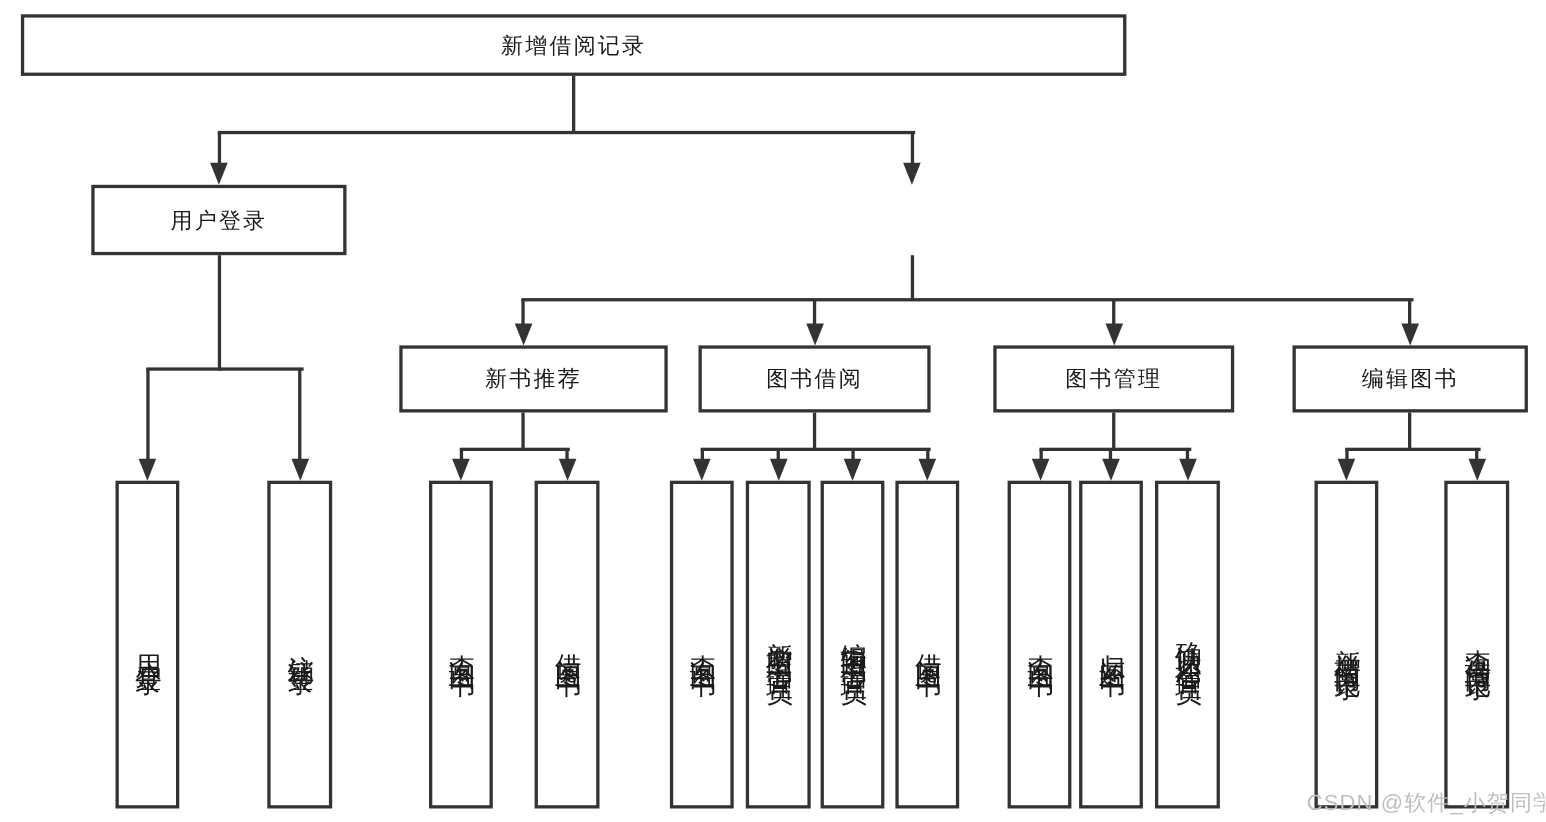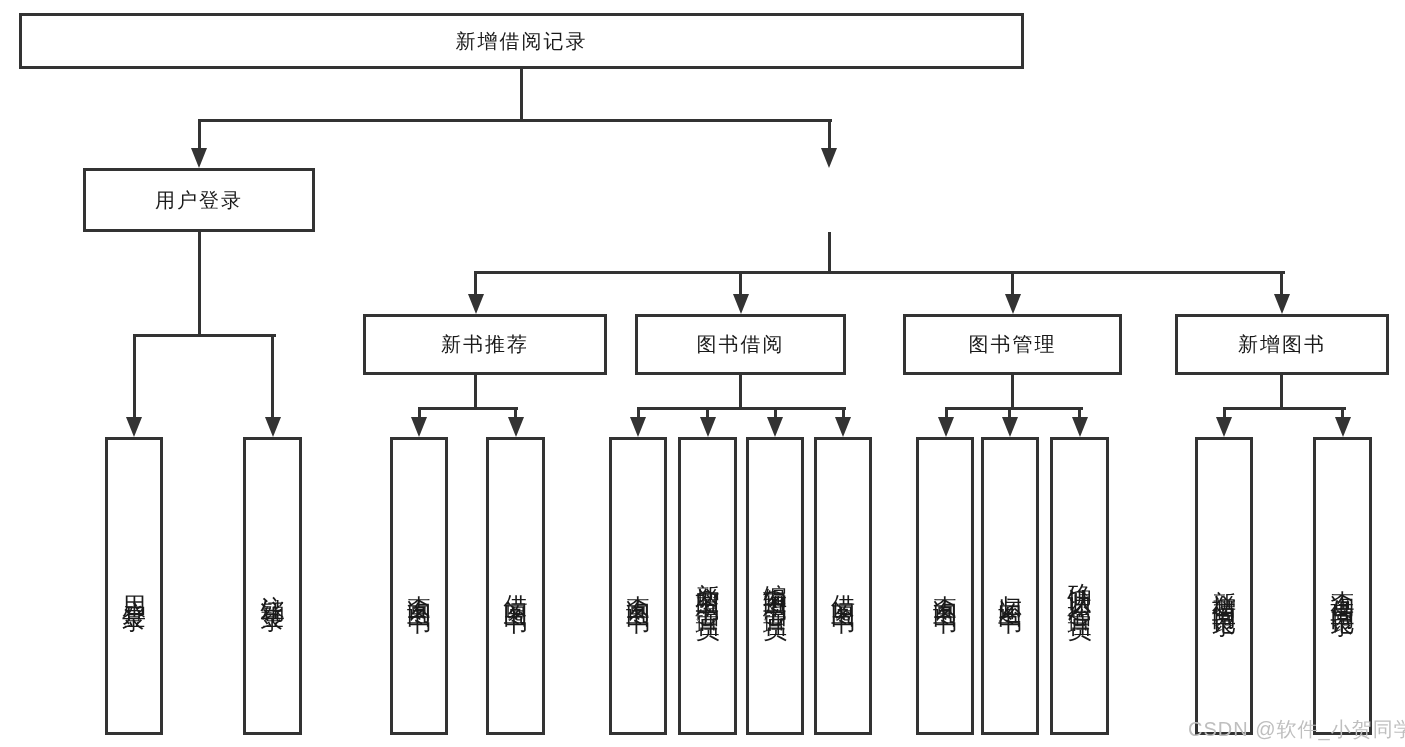--- a/index.html
+++ b/index.html
@@ -57,21 +57,21 @@
 
 <div class="canvas">
 
   <div class="node h" style="left:19px;top:13px;width:1005px;height:56px;">新增借阅记录</div>
 
   <div class="node h" style="left:83px;top:168px;width:232px;height:64px;">用户登录</div>
 
   <div class="node h" style="left:363px;top:314px;width:244px;height:61px;">新书推荐</div>
   <div class="node h" style="left:635px;top:314px;width:211px;height:61px;">图书借阅</div>
   <div class="node h" style="left:903px;top:314px;width:219px;height:61px;">图书管理</div>
-  <div class="node h" style="left:1175px;top:314px;width:214px;height:61px;">新增图书</div>
+  <div class="node h" style="left:1175px;top:314px;width:214px;height:61px;">编辑图书</div>
 
   <div class="node v" style="left:105px;top:437px;width:58px;height:298px;">用户登录</div>
   <div class="node v" style="left:243px;top:437px;width:59px;height:298px;">注销登录</div>
 
   <div class="node v" style="left:390px;top:437px;width:58px;height:298px;">查询图书</div>
   <div class="node v" style="left:486px;top:437px;width:59px;height:298px;">借阅图书</div>
 
   <div class="node v" style="left:609px;top:437px;width:58px;height:298px;">查询图书</div>
   <div class="node v" style="left:678px;top:437px;width:59px;height:298px;">新增图书（管理员）</div>
   <div class="node v" style="left:746px;top:437px;width:58px;height:298px;">编辑图书（管理员）</div>

